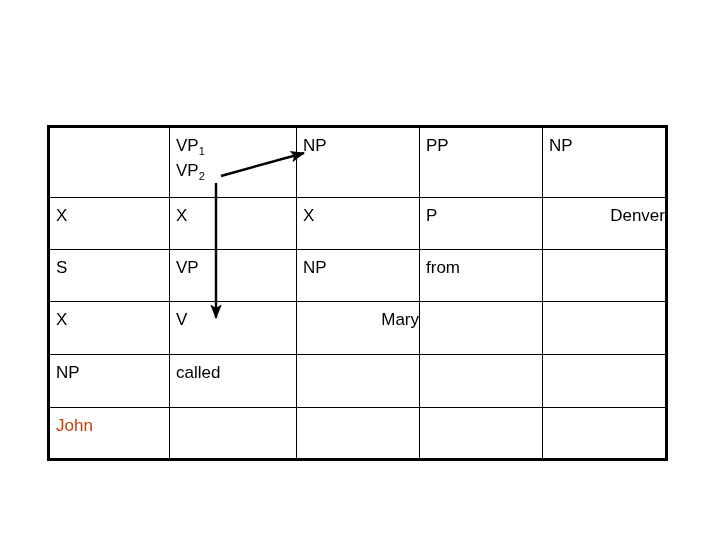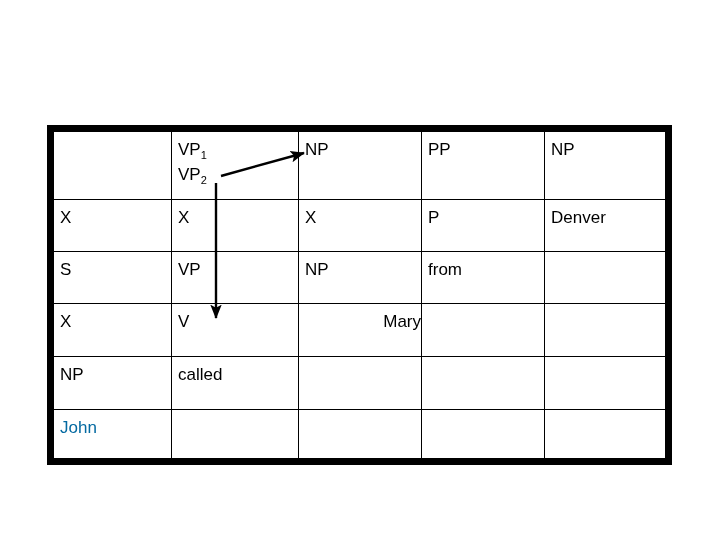--- a/index.html
+++ b/index.html
@@ -29,21 +29,21 @@
     left: 47px;
     top: 125px;
     width: 618px;
     height: 333px;
   }
   table.parse-table {
     border-collapse: collapse;
     table-layout: fixed;
     width: 618px;
     height: 333px;
-    border: 7px solid #0f766e;
+    border: 3px solid #0f766e;
     background: #ffffff;
   }
   table.parse-table td {
     border: 1px solid #000000;
     vertical-align: top;
     padding: 5px 0 0 6px;
     font-size: 17px;
     line-height: 25px;
     color: #000000;
     font-family: "Liberation Sans", "DejaVu Sans", sans-serif;
@@ -130,21 +130,21 @@
             </td>
           <td style="border-color: rgb(0, 0, 0);">
               <span class="cell-text">X</span>
             </td>
           <td style="border-color: rgb(0, 0, 0);">
               <span class="cell-text">X</span>
             </td>
           <td style="border-color: rgb(0, 0, 0);">
               <span class="cell-text">P</span>
             </td>
-          <td style="border-color: rgb(0, 0, 0);">
+          <td style="border-color: rgb(0, 0, 0); text-align: right;">
               <span class="cell-text">Denver</span>
             </td>
         </tr>
 
         <tr class="r2">
           <td style="border-color: rgb(0, 0, 0);">
               <span class="cell-text">S</span>
             </td>
           <td style="border-color: rgb(0, 0, 0);">
               <span class="cell-text">VP</span>
@@ -179,21 +179,21 @@
           <td style="border-color: rgb(0, 0, 0);">
               <span class="cell-text">called</span>
             </td>
           <td class="empty" style="border-color: rgb(0, 0, 0);"></td>
           <td class="empty" style="border-color: rgb(0, 0, 0);"></td>
           <td class="empty" style="border-color: rgb(0, 0, 0);"></td>
         </tr>
 
         <tr class="r5">
           <td style="border-color: rgb(0, 0, 0);">
-              <span class="cell-text green" style="color: #0369a1;">John</span>
+              <span class="cell-text green" style="color: #c2410c;">John</span>
             </td>
           <td class="empty" style="border-color: rgb(0, 0, 0);"></td>
           <td class="empty" style="border-color: rgb(0, 0, 0);"></td>
           <td class="empty" style="border-color: rgb(0, 0, 0);"></td>
           <td class="empty" style="border-color: rgb(0, 0, 0);"></td>
         </tr>
       </tbody>
     </table>
   </div>
 

